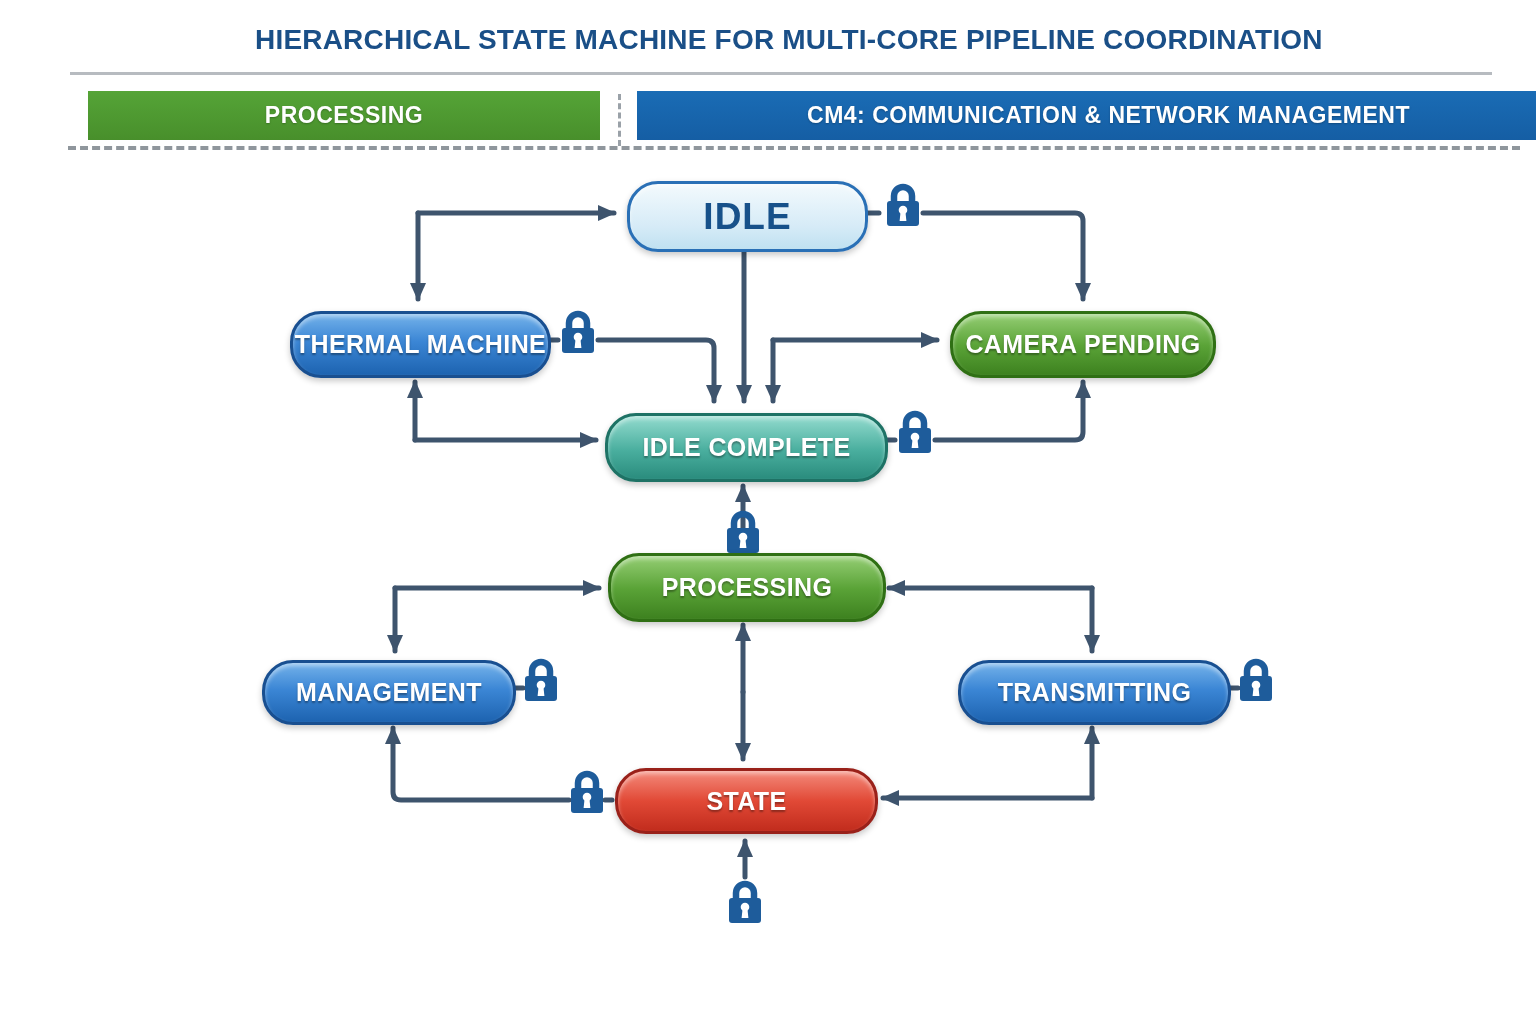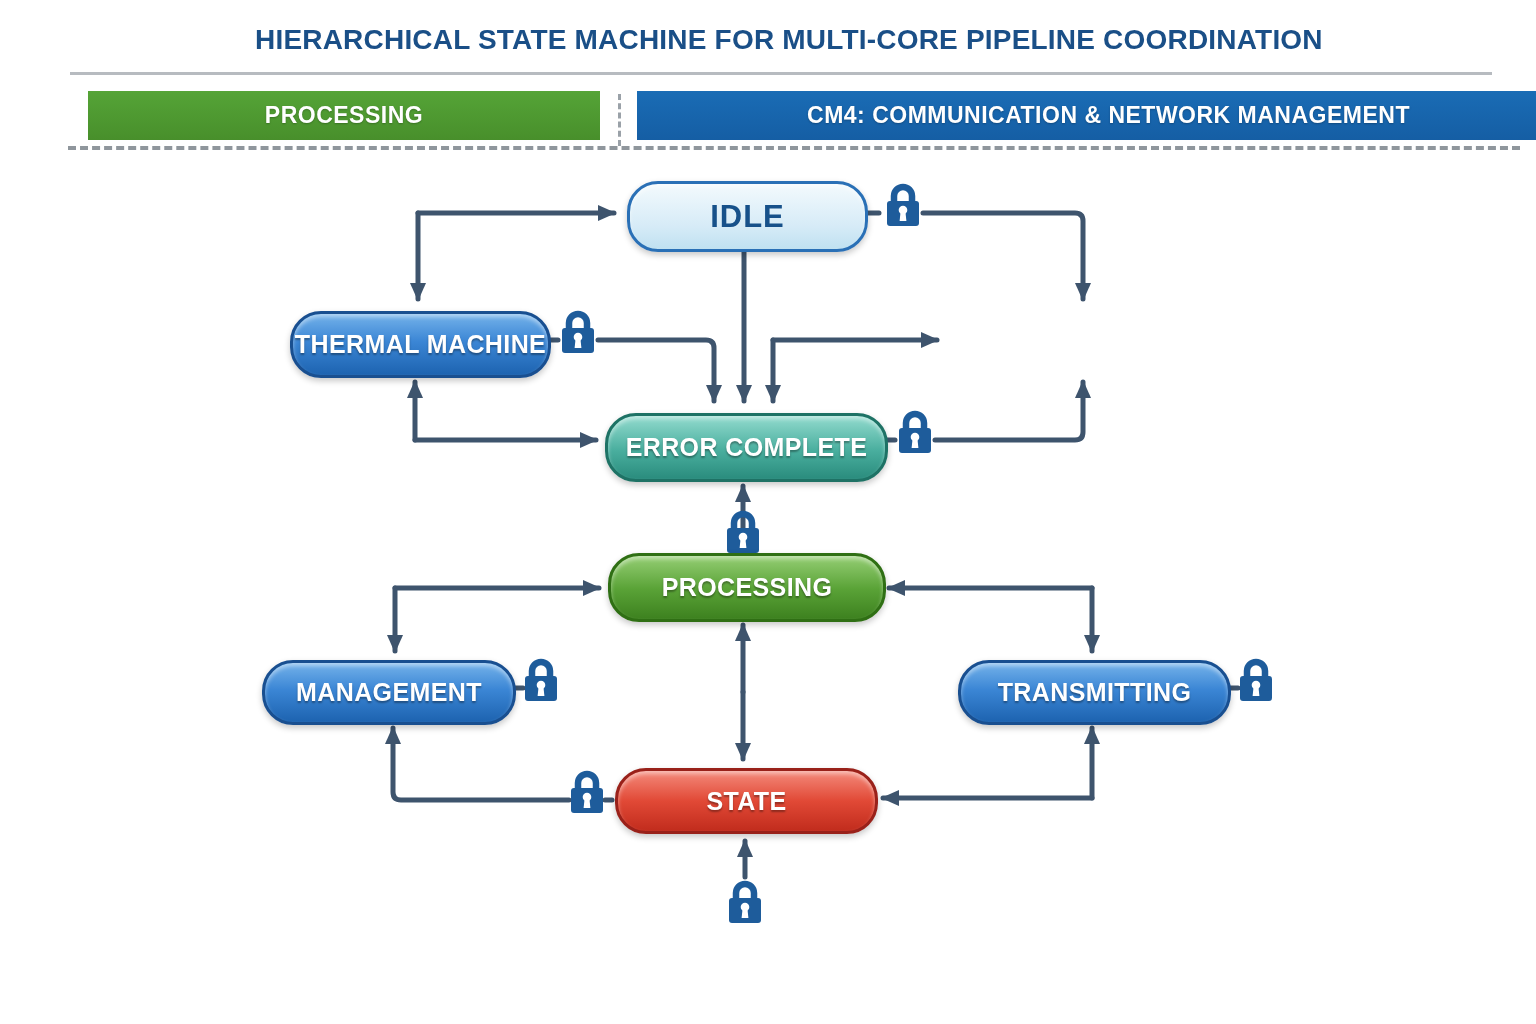--- a/index.html
+++ b/index.html
@@ -47,21 +47,21 @@
   .node-teal{
     background:linear-gradient(180deg,#93dbce 0%,#49ae9e 55%,#2a8c7d 100%);
     border:3px solid #1e7265;
   }
   .node-red{
     background:linear-gradient(180deg,#f48a7b 0%,#e14936 50%,#c12c1d 100%);
     border:3px solid #99211a;
   }
   .node-light{
     background:linear-gradient(180deg,#f3fafd 0%,#d6ebf7 65%,#c0e1f1 100%);
-    border:3px solid #2a70b6;color:#17518a;font-size:31px;text-shadow:none;letter-spacing:1px;
+    border:3px solid #2a70b6;color:#17518a;font-size:37px;text-shadow:none;letter-spacing:1px;
   }
 </style>
 </head>
 <body>
 
 <div id="stage">
 
   <div class="title">HIERARCHICAL STATE MACHINE FOR MULTI-CORE PIPELINE COORDINATION</div>
   <div class="rule-solid"></div>
 
@@ -143,23 +143,26 @@
   </svg>
 
   <div class="node node-light" style="left:627px;top:181px;width:235px;height:65px">
     <span>IDLE</span>
   </div>
 
   <div class="node node-blue" style="left:290px;top:311px;width:255px;height:61px">
     <span>THERMAL MACHINE</span>
   </div>
 
+  <div class="node node-green" style="left:950px;top:311px;width:260px;height:61px">
+    <span>CAMERA PENDING</span>
+  </div>
 
   <div class="node node-teal" style="left:605px;top:413px;width:277px;height:63px">
-    <span>ERROR COMPLETE</span>
+    <span>IDLE COMPLETE</span>
   </div>
 
   <div class="node node-green" style="left:608px;top:553px;width:272px;height:63px">
     <span>PROCESSING</span>
   </div>
 
   <div class="node node-blue" style="left:262px;top:660px;width:248px;height:59px">
     <span>MANAGEMENT</span>
   </div>
 

